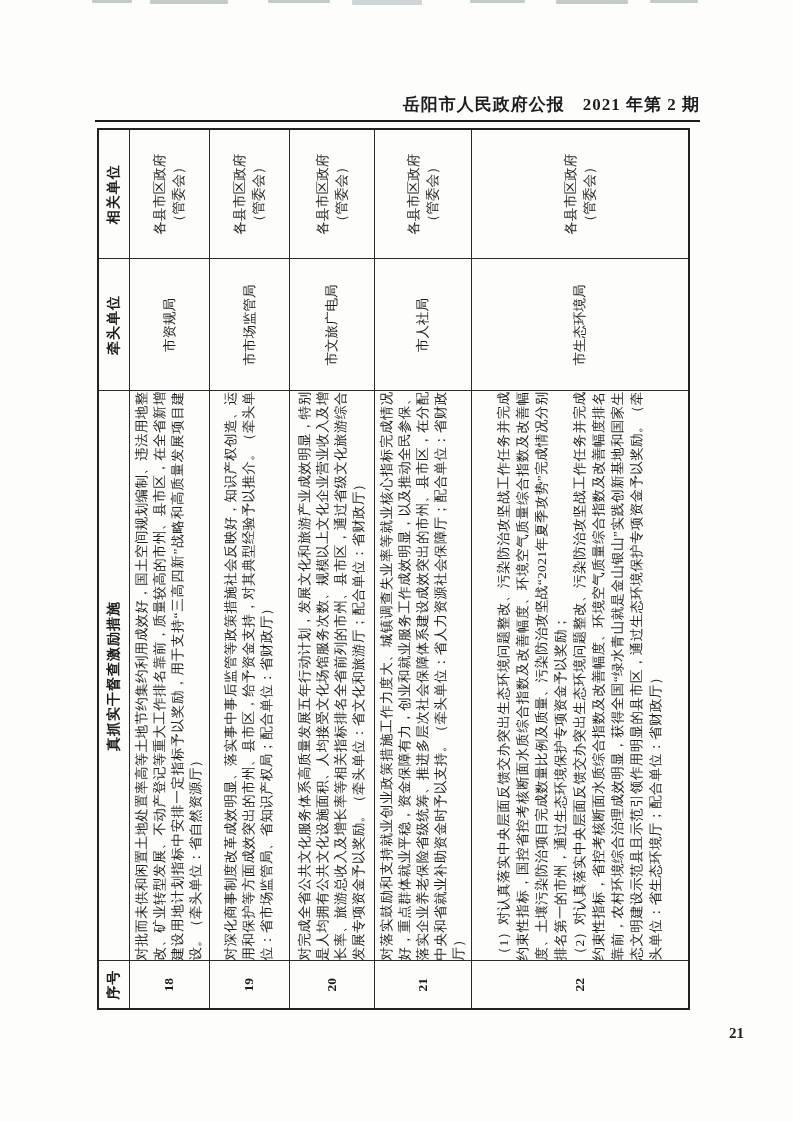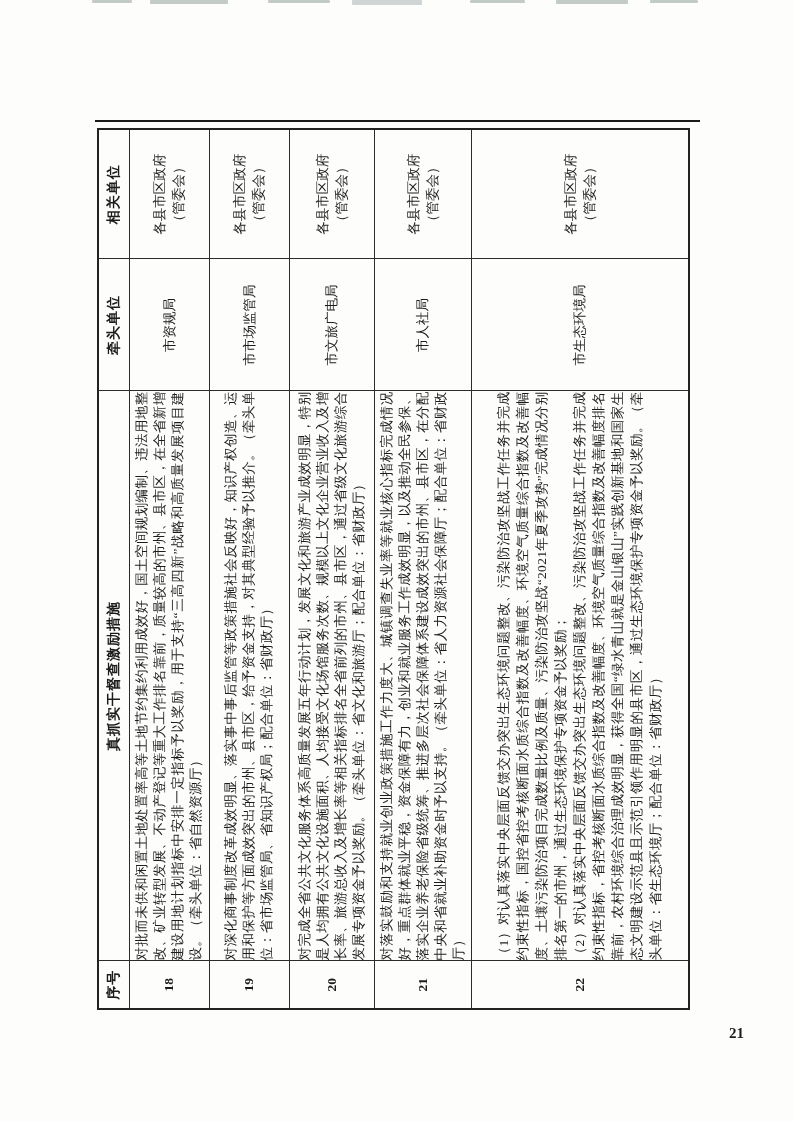--- a/index.html
+++ b/index.html
@@ -88,20 +88,21 @@
 <div class="page">
 
   <div class="artifact" style="left:92px;top:0;width:40px;height:3px;"></div>
   <div class="artifact" style="left:150px;top:0;width:78px;height:4px;"></div>
   <div class="artifact" style="left:268px;top:0;width:62px;height:3px;"></div>
   <div class="artifact" style="left:352px;top:0;width:70px;height:5px;opacity:.8;"></div>
   <div class="artifact" style="left:470px;top:0;width:55px;height:3px;"></div>
   <div class="artifact" style="left:556px;top:0;width:72px;height:4px;"></div>
   <div class="artifact" style="left:650px;top:0;width:48px;height:3px;"></div>
 
+  <div class="page-header-title">岳阳市人民政府公报　2021 年第 2 期</div>
   <div class="header-rule"></div>
 
   <div class="table-anchor">
     <div class="table-landscape">
       <table class="gz">
         <colgroup>
           <col style="width:48px">
             <col style="width:570px">
             <col style="width:132px">
             <col style="width:130px">

